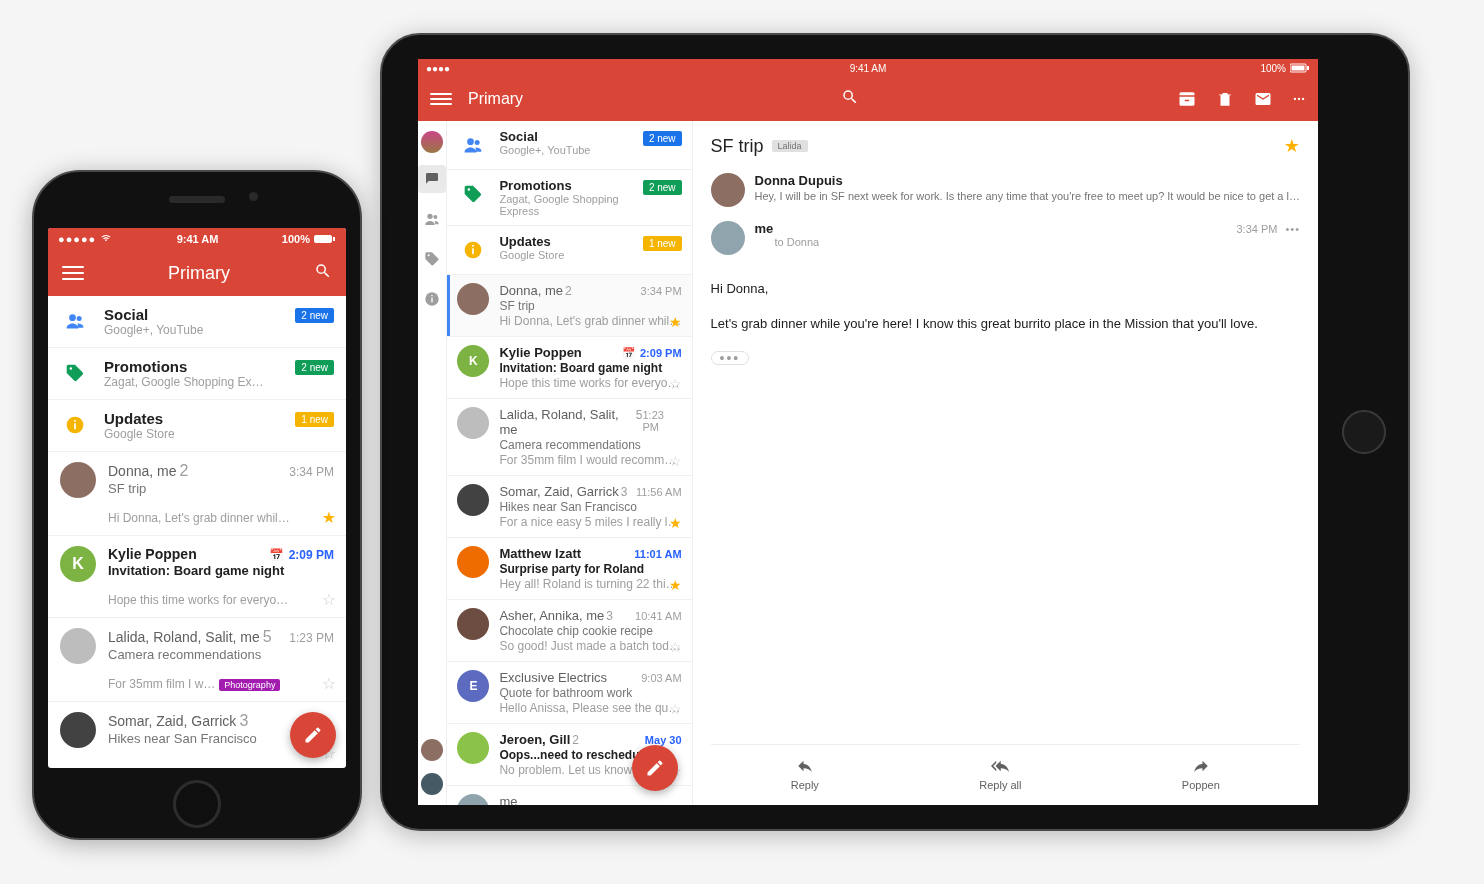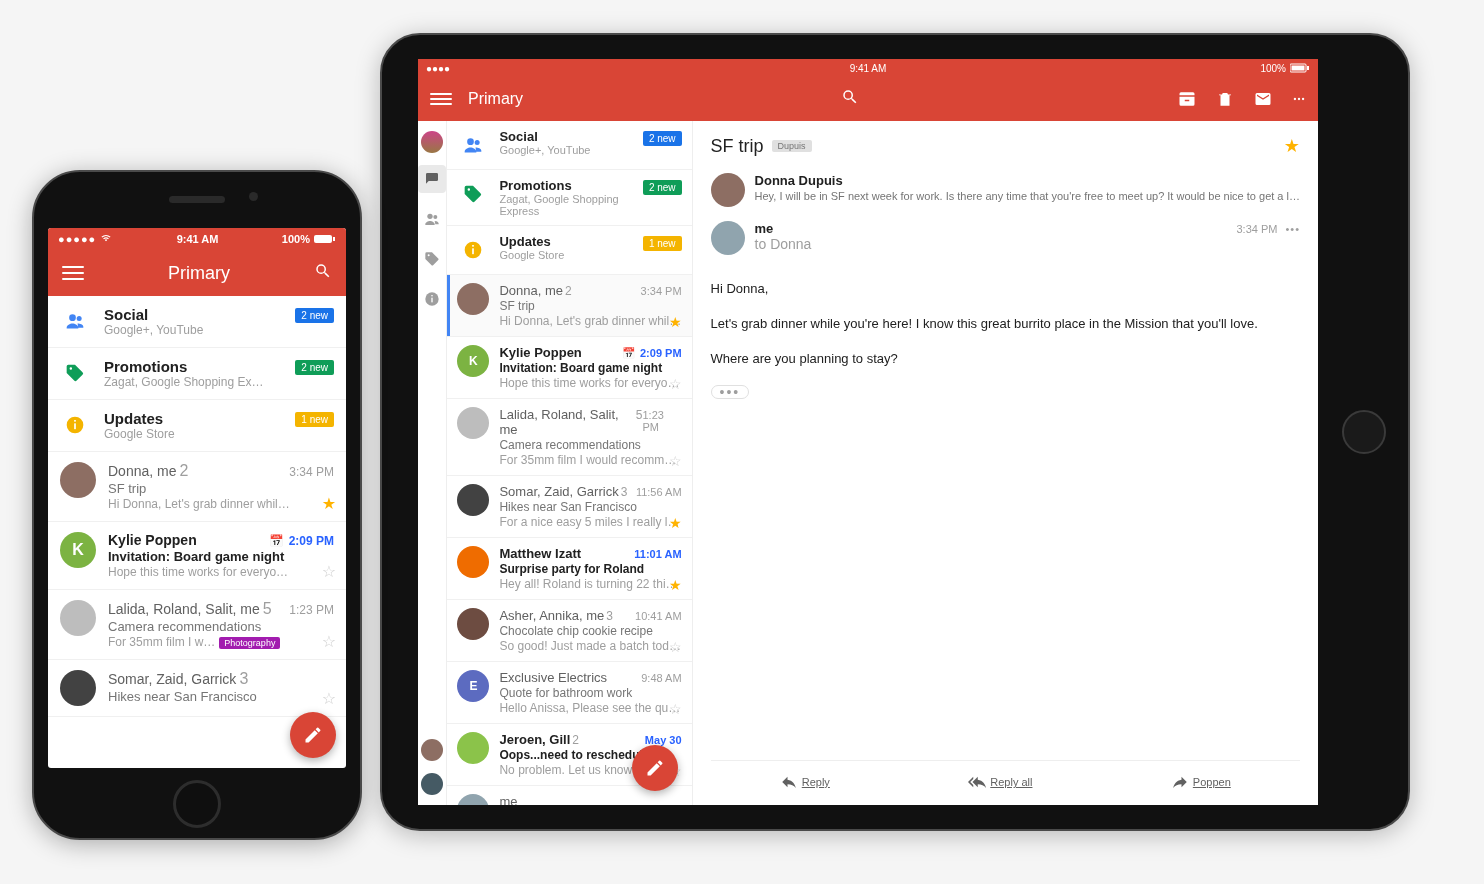--- a/index.html
+++ b/index.html
@@ -158,33 +158,33 @@
   .detail-head .subj{font-size:18px;color:#212121;margin-right:8px;}
   .detail-head .inbox-chip{font-size:9px;background:#e0e0e0;color:#757575;border-radius:2px;padding:1px 6px;}
   .detail-head .star-out{margin-left:auto;color:#ffb300;font-size:18px;}
 
   .msg{display:flex;margin-bottom:14px;}
   .msg .avatar{width:34px;height:34px;border-radius:50%;margin-right:10px;flex:none;}
   .msg .mc{flex:1;}
   .msg .from{font-weight:700;font-size:13px;}
   .msg .body{color:#757575;font-size:11px;margin-top:2px;white-space:nowrap;overflow:hidden;text-overflow:ellipsis;}
   .msg .meta{display:flex;align-items:center;gap:8px;color:#9e9e9e;font-size:11px;}
-  .msg .to{color:#9e9e9e;font-size:14px;}
+  .msg .to{color:#9e9e9e;font-size:11px;margin-left:20px;}
 
   .msg-body{margin-top:10px;font-size:13px;color:#212121;line-height:1.6;}
   .msg-body p{margin-bottom:14px;}
   .ellipsis-btn{display:inline-block;border:1px solid #e0e0e0;border-radius:10px;padding:0 8px;color:#9e9e9e;font-size:14px;line-height:12px;letter-spacing:2px;cursor:pointer;}
 
   .action-bar{
     margin-top:auto;
     border-top:1px solid #eee;
     padding-top:12px;
     display:flex;justify-content:space-around;
   }
-  .action{display:flex;flex-direction:row;align-items:center;gap:4px;color:#616161;font-size:11px;cursor:pointer;text-decoration:underline;}
+  .action{display:flex;flex-direction:column;align-items:center;gap:4px;color:#616161;font-size:11px;cursor:pointer;}
   .action svg{width:18px;height:18px;fill:#616161;}
 
   
   .phone-frame{
     position:absolute;
     top:170px;
     left:32px;
     width:330px;
     height:670px;
     background:#111;
@@ -228,21 +228,21 @@
 
   .p-thread{display:flex;padding:10px 12px;border-bottom:1px solid #f0f0f0;position:relative;cursor:pointer;}
   .p-thread .avatar{width:36px;height:36px;border-radius:50%;margin-right:12px;flex:none;}
   .p-thread .content{flex:1;min-width:0;}
   .p-thread .line1{display:flex;align-items:baseline;}
   .p-thread .sender{font-size:14px;}
   .p-thread .count{color:#9e9e9e;margin-left:3px;font-weight:400;}
   .p-thread .time{margin-left:auto;font-size:12px;color:#9e9e9e;}
   .p-thread .time.blue{color:#2962ff;font-weight:600;}
   .p-thread .subject{font-size:13px;margin-top:1px;white-space:nowrap;overflow:hidden;text-overflow:ellipsis;}
-  .p-thread .snippet{font-size:12px;color:#9e9e9e;margin-top:1px;white-space:nowrap;overflow:hidden;text-overflow:ellipsis;}
+  .p-thread .snippet{font-size:12px;color:#9e9e9e;margin-top:15px;white-space:nowrap;overflow:hidden;text-overflow:ellipsis;}
   .p-thread.unread .sender,.p-thread.unread .subject{font-weight:700;color:#212121;}
   .p-thread.read .sender{color:#616161;}
   .p-thread.read .subject{color:#757575;}
   .p-thread .star{position:absolute;right:10px;bottom:8px;font-size:16px;color:#cfcfcf;}
   .p-thread .star.on{color:#ffb300;}
   .p-thread .cal-icon{color:#9e9e9e;margin-right:4px;}
   .p-thread .label-chip{display:inline-block;font-size:9px;color:#fff;border-radius:2px;padding:1px 5px;margin-left:4px;}
 
   
   .avc{display:flex;align-items:center;justify-content:center;color:#fff;font-weight:600;}
@@ -449,21 +449,21 @@
                 <div class="subject">Chocolate chip cookie recipe</div>
                 <div class="snippet">So good! Just made a batch today to take to work. I had the hardes…</div>
               </div>
               <span class="star ">☆</span>
             </div>
             <div class="thread-row read">
               <div class="avatar avc" style="background:#5c6bc0">E</div>
               <div class="content">
                 <div class="line1">
                   <span class="sender">Exclusive Electrics</span>
-                  <span class="time ">9:48 AM</span>
+                  <span class="time ">9:03 AM</span>
                 </div>
                 <div class="subject">Quote for bathroom work</div>
                 <div class="snippet">Hello Anissa, Please see the quote below for the work you requeste…</div>
               </div>
               <span class="star ">☆</span>
             </div>
             <div class="thread-row unread">
               <div class="avatar" style="background:#8bc34a"></div>
               <div class="content">
                 <div class="line1">
@@ -490,21 +490,21 @@
         <div class="fab">
           <svg viewBox="0 0 24 24">
               <path d="M3 17.25V21h3.75L17.81 9.94l-3.75-3.75L3 17.25zM20.71 7.04a1 1 0 000-1.41l-2.34-2.34a1 1 0 00-1.41 0l-1.83 1.83 3.75 3.75 1.83-1.83z"></path>
             </svg>
         </div>
       </div>
 
       <div class="ipad-detail">
         <div class="detail-head">
           <span class="subj">SF trip</span>
-          <span class="inbox-chip">Dupuis</span>
+          <span class="inbox-chip">Lalida</span>
           <span class="star-out">★</span>
         </div>
 
         <div class="msg">
           <div class="avatar" style="background:#8d6e63;"></div>
           <div class="mc">
             <div class="from">Donna Dupuis</div>
             <div class="body">Hey, I will be in SF next week for work. Is there any time that you're free to meet up? It would be nice to get a l…</div>
           </div>
         </div>
@@ -519,21 +519,20 @@
                 <span style="letter-spacing:1px;">•••</span>
               </span>
             </div>
             <div class="to">to Donna</div>
           </div>
         </div>
 
         <div class="msg-body">
           <p>Hi Donna,</p>
           <p>Let's grab dinner while you're here! I know this great burrito place in the Mission that you'll love.</p>
-          <p>Where are you planning to stay?</p>
           <span class="ellipsis-btn">•••</span>
         </div>
 
         <div class="action-bar">
           <div class="action">
             <svg viewBox="0 0 24 24">
                 <path d="M10 9V5l-7 7 7 7v-4.1c5 0 8.5 1.6 11 5.1-1-5-4-10-11-11z"></path>
               </svg>
             <span>Reply</span>
           </div>

